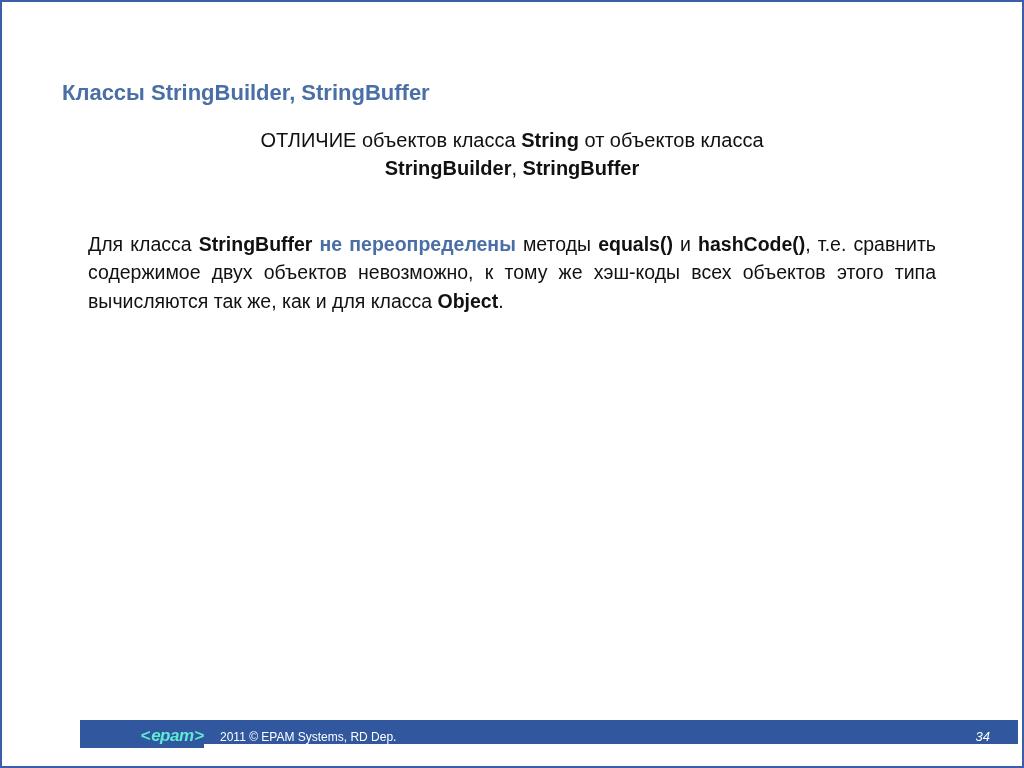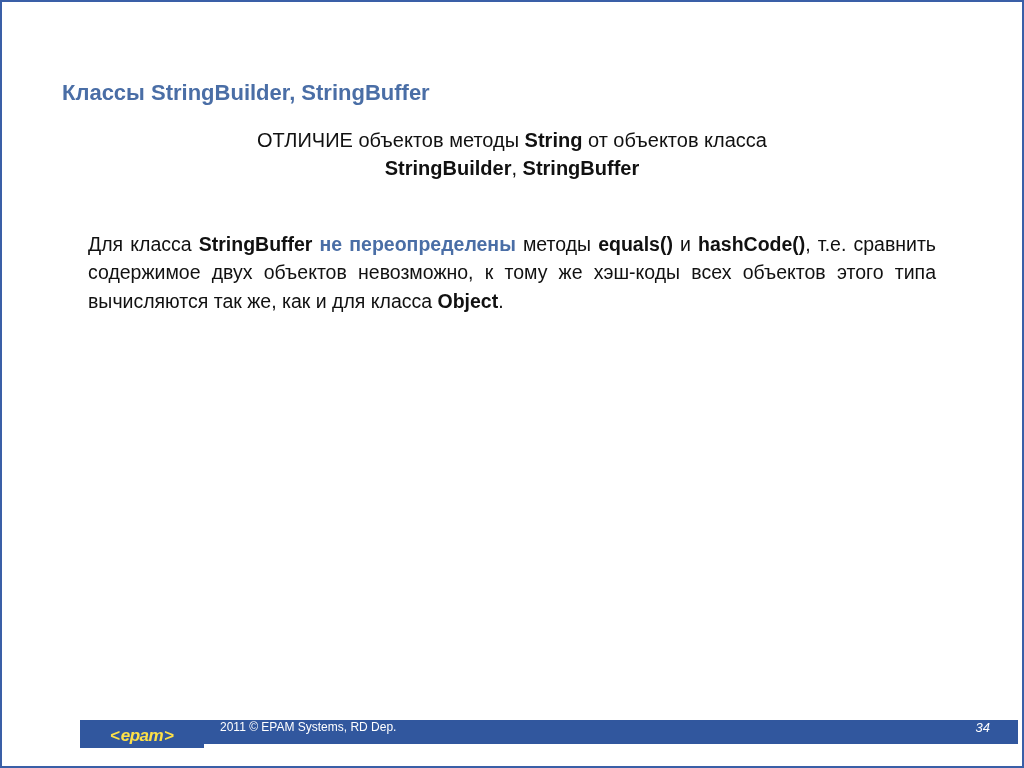--- a/index.html
+++ b/index.html
@@ -52,56 +52,56 @@
   }
   .footer-bar {
     position: absolute;
     left: 78px;
     right: 4px;
     height: 24px;
     background: #31579e;
     color: #fff;
     font-size: 13px;
     display: flex;
-    align-items: flex-start;
+    align-items: flex-end;
     justify-content: space-between;
     padding: 0 28px 0 140px;
   }
   .logo {
     position: absolute;
     left: 78px;
     bottom: 0;
     width: 124px;
     height: 24px;
     background: #31579e;
-    color: #fde047;
+    color: #5eead4;
     display: flex;
     align-items: center;
-    justify-content: center;
+    justify-content: flex-end;
   }
   .logo-inner {
     font-style: italic;
     font-weight: 900;
     font-size: 17px;
     letter-spacing: -0.5px;
   }
   .logo-inner::before { content: "<"; font-style: normal; font-weight: 900; margin-right: 1px; }
   .logo-inner::after  { content: ">"; font-style: normal; font-weight: 900; margin-left: 1px; }
   .copyright { font-family: Verdana, Arial, sans-serif; font-size: 12px; }
   .pagenum { font-size: 13px; font-style: italic; }
 </style>
 </head>
 <body>
 
 <div class="slide">
 
   <div class="title">Классы StringBuilder, StringBuffer</div>
 
   <div class="subtitle">
-    <span>ОТЛИЧИЕ объектов методы </span><span class="bold">String</span><span> от объектов класса </span><br>
+    <span>ОТЛИЧИЕ объектов класса </span><span class="bold">String</span><span> от объектов класса </span><br>
     <span class="bold">StringBuilder</span><span>, </span><span class="bold">StringBuffer</span>
   </div>
 
   <div class="body">
     <span>Для класса </span><span class="bold">StringBuffer</span><span class="hl"> не переопределены </span><span>методы </span><span class="bold">equals()</span><span> и </span><span class="bold">hashCode()</span><span>, т.е. сравнить содержимое двух объектов невозможно, к тому же хэш-коды всех объектов этого типа вычисляются так же, как и для класса </span><span class="bold">Object</span><span>.</span>
   </div>
 
   <div class="footer">
     <div class="footer-bar">
       <span class="copyright">2011 © EPAM Systems, RD Dep.</span>

